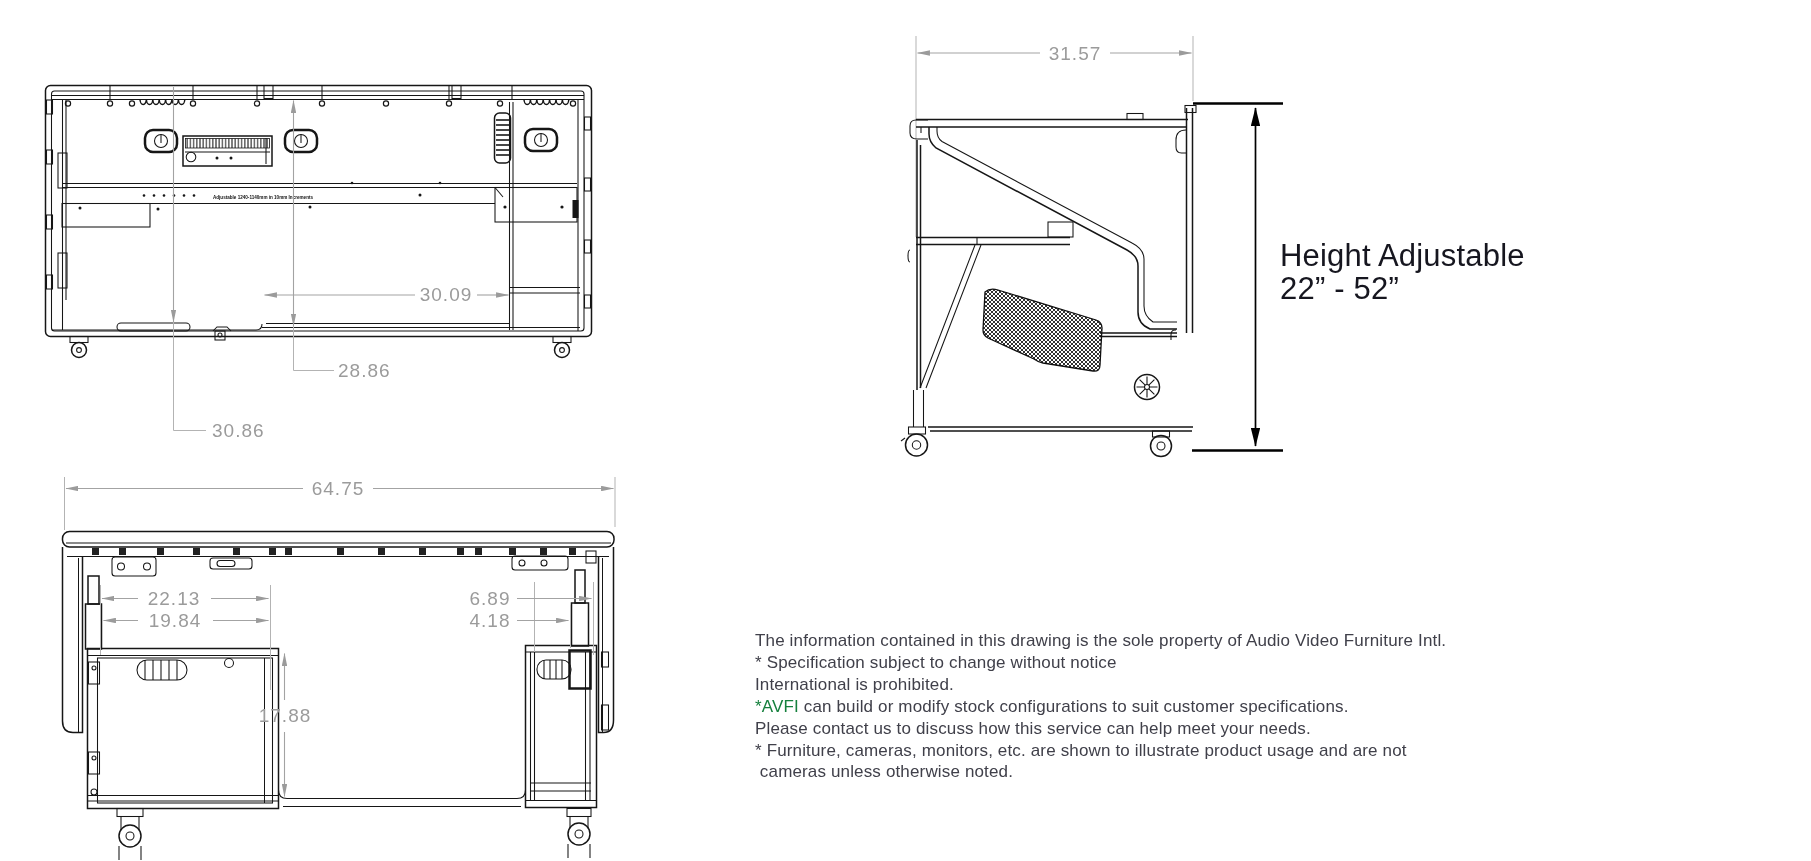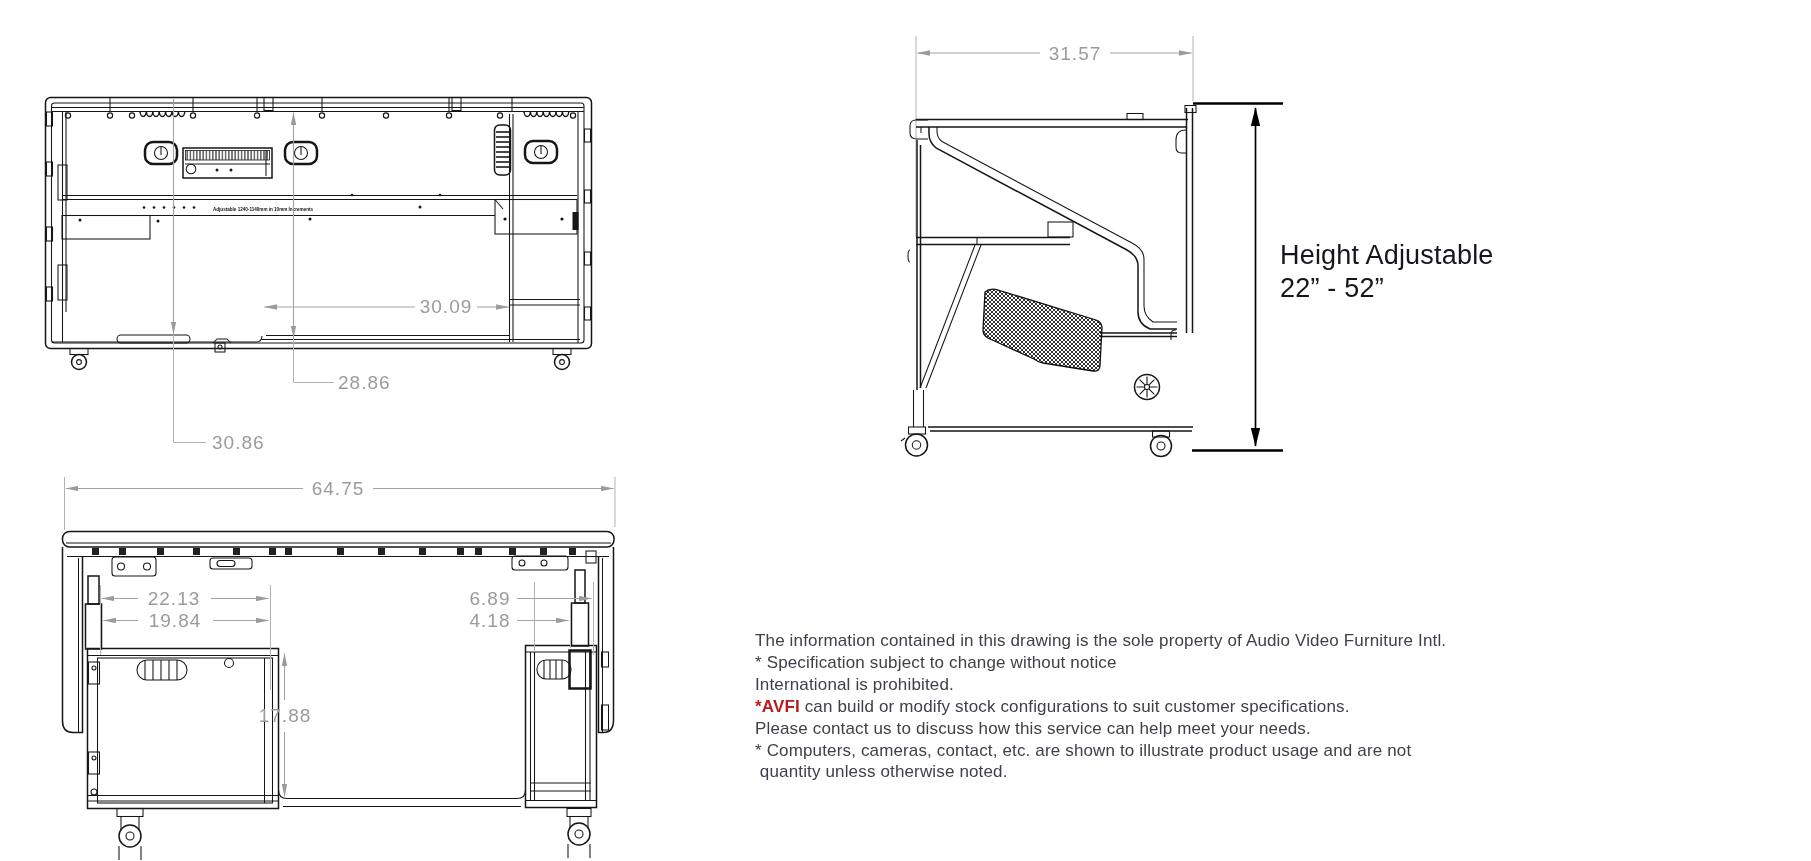--- a/index.html
+++ b/index.html
@@ -16,33 +16,33 @@
   svg .dim{stroke:#a3a3a3;fill:none;stroke-width:1.1;}
   svg .ext{stroke:#b3b3b3;fill:none;stroke-width:1;}
   svg .dimtxt{
     fill:#9b9b9b;font-size:19px;letter-spacing:1px;
     font-family:"Liberation Sans", sans-serif;
   }
   svg .microtxt{fill:#111;font-size:5px;font-weight:bold;font-family:"Liberation Sans",sans-serif;}
   svg .blk{stroke:#0a0a0a;fill:none;}
   #height-note{
     position:absolute;left:1280px;top:239px;color:#16161f;
-    font-size:27px;line-height:33px;letter-spacing:0.2px;white-space:pre;
+    font-size:31px;line-height:33px;letter-spacing:0.2px;white-space:pre;
   }
   #disclaimer{
     position:absolute;left:755px;top:630px;color:#40404a;
     font-size:17px;line-height:21.9px;letter-spacing:0.15px;
   }
   #disclaimer .disc-line{white-space:pre;}
-  #disclaimer .b{font-weight:bold;color:#b91c1c;}
+  #disclaimer .b{font-weight:normal;color:#15803d;}
 </style>
 </head>
 <body>
 
-<div class="view" style="left:40px;top:92px;width:600px;height:380px;">
+<div class="view" style="left:40px;top:80px;width:600px;height:380px;">
 <svg width="600" height="380" viewBox="40 80 600 380">
   <defs>
     <marker id="aG1" viewBox="0 0 12 5" refX="11.5" refY="2.5" markerWidth="13" markerHeight="5.4" markerUnits="userSpaceOnUse" orient="auto-start-reverse">
       <path d="M0 0L12 2.5L0 5z" fill="#9b9b9b"></path>
     </marker>
     <pattern id="vs1" width="3.2" height="12" patternUnits="userSpaceOnUse">
       <path d="M1.6 0V12" stroke="#111" stroke-width="1"></path>
     </pattern>
   </defs>
 
@@ -392,15 +392,15 @@
   </g>
 </svg>
 </div>
 
 <div id="disclaimer">
   <div class="disc-line">The information contained in this drawing is the sole property of Audio Video Furniture Intl.</div>
   <div class="disc-line">* Specification subject to change without notice</div>
   <div class="disc-line">International is prohibited.</div>
   <div class="disc-line"><span class="b">*AVFI</span><span> can build or modify stock configurations to suit customer specifications.</span></div>
   <div class="disc-line">Please contact us to discuss how this service can help meet your needs.</div>
-  <div class="disc-line">* Computers, cameras, contact, etc. are shown to illustrate product usage and are not</div>
-  <div class="disc-line"> quantity unless otherwise noted.</div>
+  <div class="disc-line">* Furniture, cameras, monitors, etc. are shown to illustrate product usage and are not</div>
+  <div class="disc-line"> cameras unless otherwise noted.</div>
 </div>
 
 </body></html>

